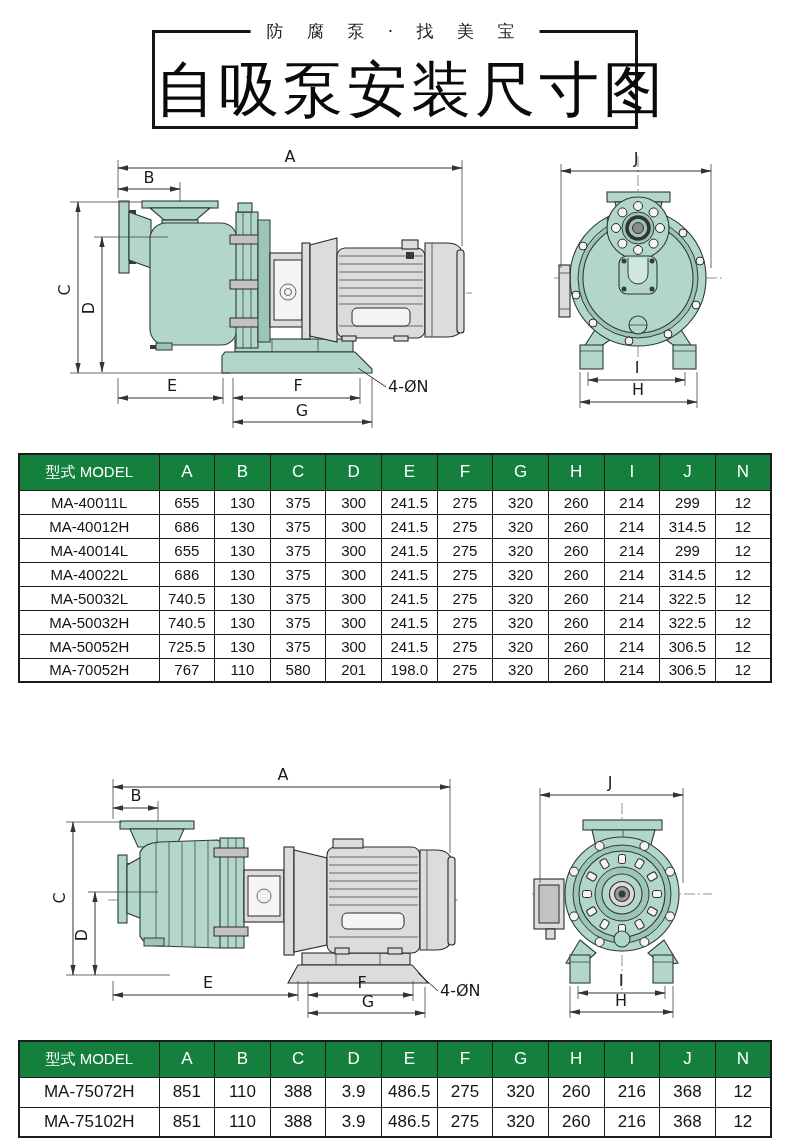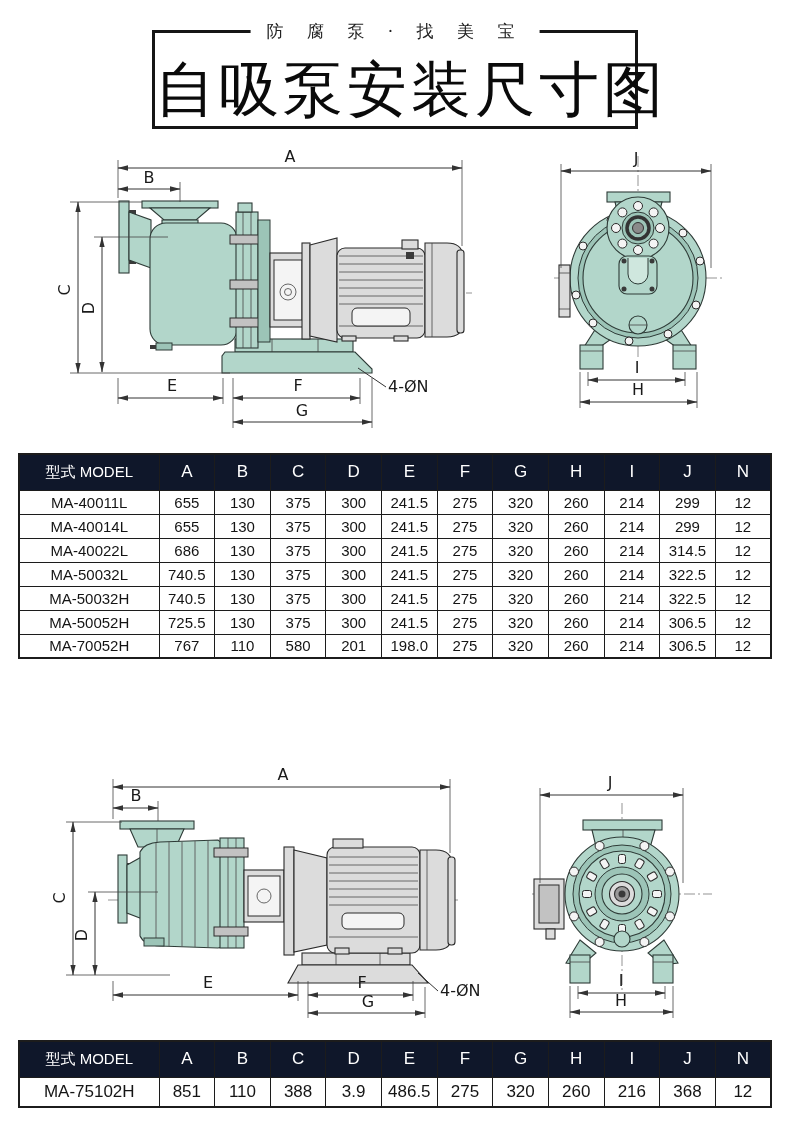--- a/index.html
+++ b/index.html
@@ -34,21 +34,21 @@
   svg .white{ fill:#f4f4f4; stroke:#2b2b2b; stroke-width:1; }
   svg .dark { fill:#3a3a3a; stroke:none; }
   svg .fins { stroke:#5a5a5a; stroke-width:0.9; fill:none; }
 
   
   .tbl-wrap { position:absolute; left:18px; width:754px; }
   #t1wrap { top:453px; } #t2wrap { top:1040px; }
   table { border-collapse:collapse; table-layout:fixed; width:754px; border:2px solid #1c1c1c; }
   th, td { border:1px solid #1c1c1c; text-align:center; vertical-align:middle;
            overflow:hidden; white-space:nowrap; color:#141414; }
-  th { background:#0f172a; color:#fff; font-weight:normal; font-size:17px; }
+  th { background:#15803d; color:#fff; font-weight:normal; font-size:17px; }
   th:first-child { font-size:15px; }
   .t1 th { height:36px; } .t1 td { height:24px; font-size:15px; }
   .t2 th { height:36px; } .t2 td { height:30px; font-size:17px; }
 </style>
 </head>
 <body>
 
 <div class="page">
 
   <svg width="0" height="0" style="position:absolute">
@@ -278,20 +278,34 @@
             <td>655</td>
             <td>130</td>
             <td>375</td>
             <td>300</td>
             <td>241.5</td>
             <td>275</td>
             <td>320</td>
             <td>260</td>
             <td>214</td>
             <td>299</td>
+            <td>12</td>
+          </tr>
+          <tr>
+            <td>MA-40012H</td>
+            <td>686</td>
+            <td>130</td>
+            <td>375</td>
+            <td>300</td>
+            <td>241.5</td>
+            <td>275</td>
+            <td>320</td>
+            <td>260</td>
+            <td>214</td>
+            <td>314.5</td>
             <td>12</td>
           </tr>
           <tr>
             <td>MA-40014L</td>
             <td>655</td>
             <td>130</td>
             <td>375</td>
             <td>300</td>
             <td>241.5</td>
             <td>275</td>
@@ -563,20 +577,34 @@
             <th>F</th>
             <th>G</th>
             <th>H</th>
             <th>I</th>
             <th>J</th>
             <th>N</th>
           </tr>
         </thead>
         <tbody>
           <tr>
+            <td>MA-75072H</td>
+            <td>851</td>
+            <td>110</td>
+            <td>388</td>
+            <td>3.9</td>
+            <td>486.5</td>
+            <td>275</td>
+            <td>320</td>
+            <td>260</td>
+            <td>216</td>
+            <td>368</td>
+            <td>12</td>
+          </tr>
+          <tr>
             <td>MA-75102H</td>
             <td>851</td>
             <td>110</td>
             <td>388</td>
             <td>3.9</td>
             <td>486.5</td>
             <td>275</td>
             <td>320</td>
             <td>260</td>
             <td>216</td>

